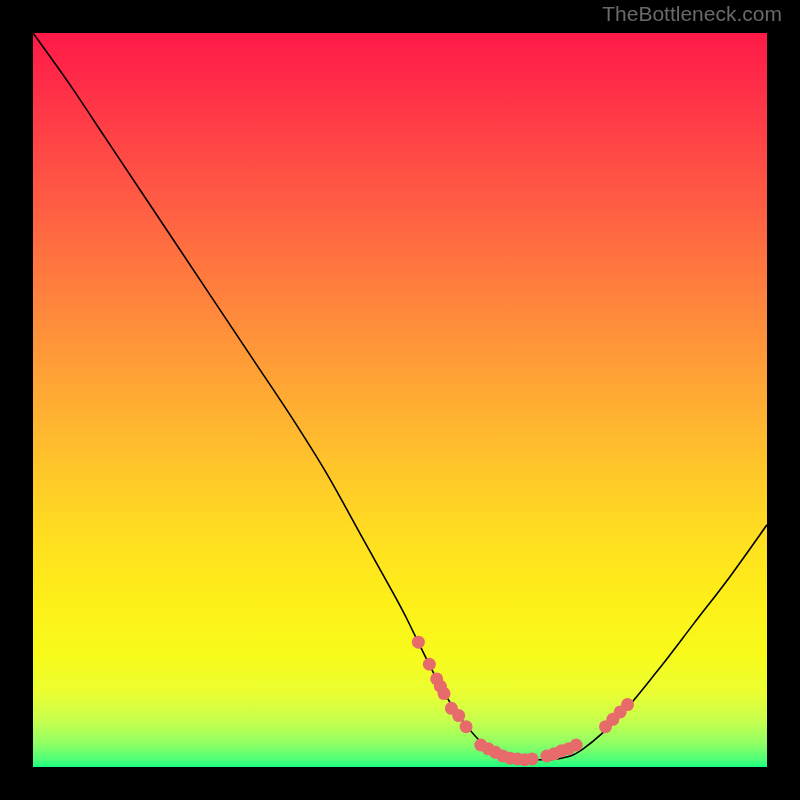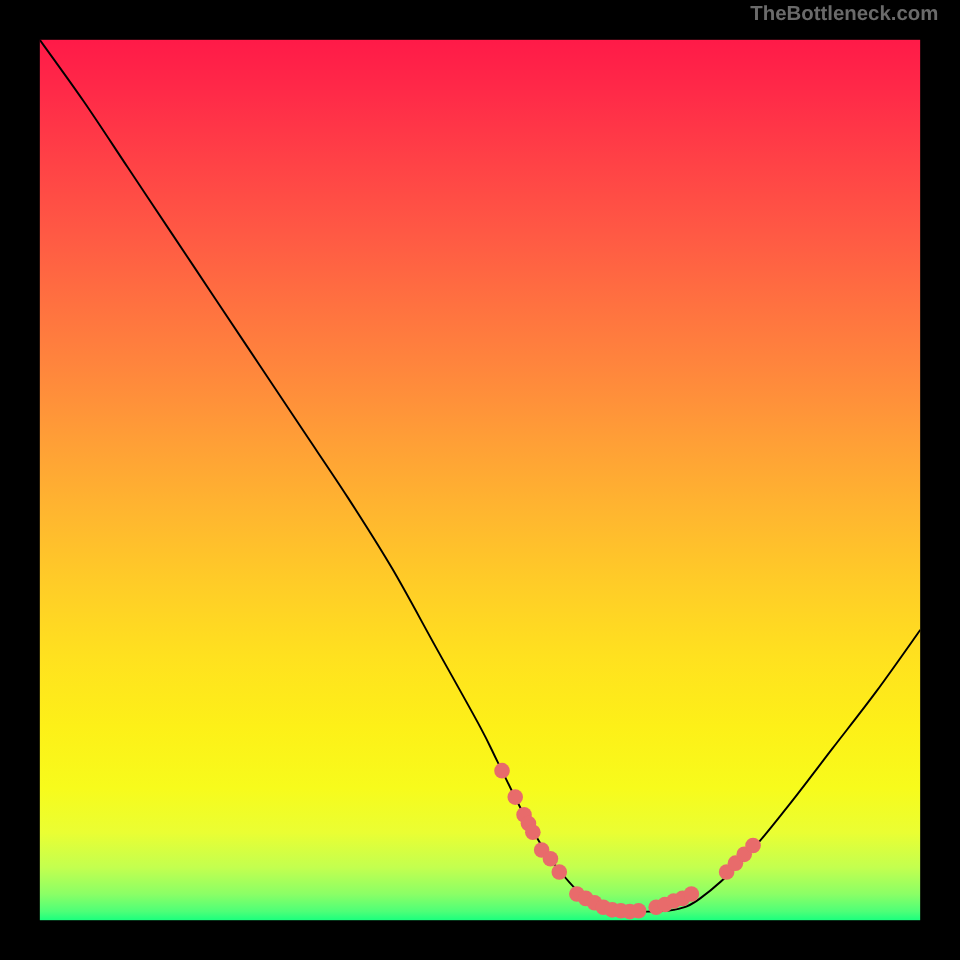--- a/index.html
+++ b/index.html
@@ -3,22 +3,22 @@
   <meta charset="utf-8">
   <style>
     * { margin: 0; padding: 0; box-sizing: border-box; }
     html, body { width: 800px; height: 800px; overflow: hidden; }
     body { background: #000; position: relative; font-family: Arial, sans-serif; }
     .attribution {
       position: absolute;
       top: 2px;
       right: 18px;
       color: #6a6a6a;
-      font-size: 17px;
-      font-weight: 700;
+      font-size: 21px;
+      font-weight: 400;
       z-index: 10;
       margin-left: 48px;
     }
     .plot-area {
       position: absolute;
       left: 33px;
       top: 33px;
       width: 734px;
       height: 734px;
     }

